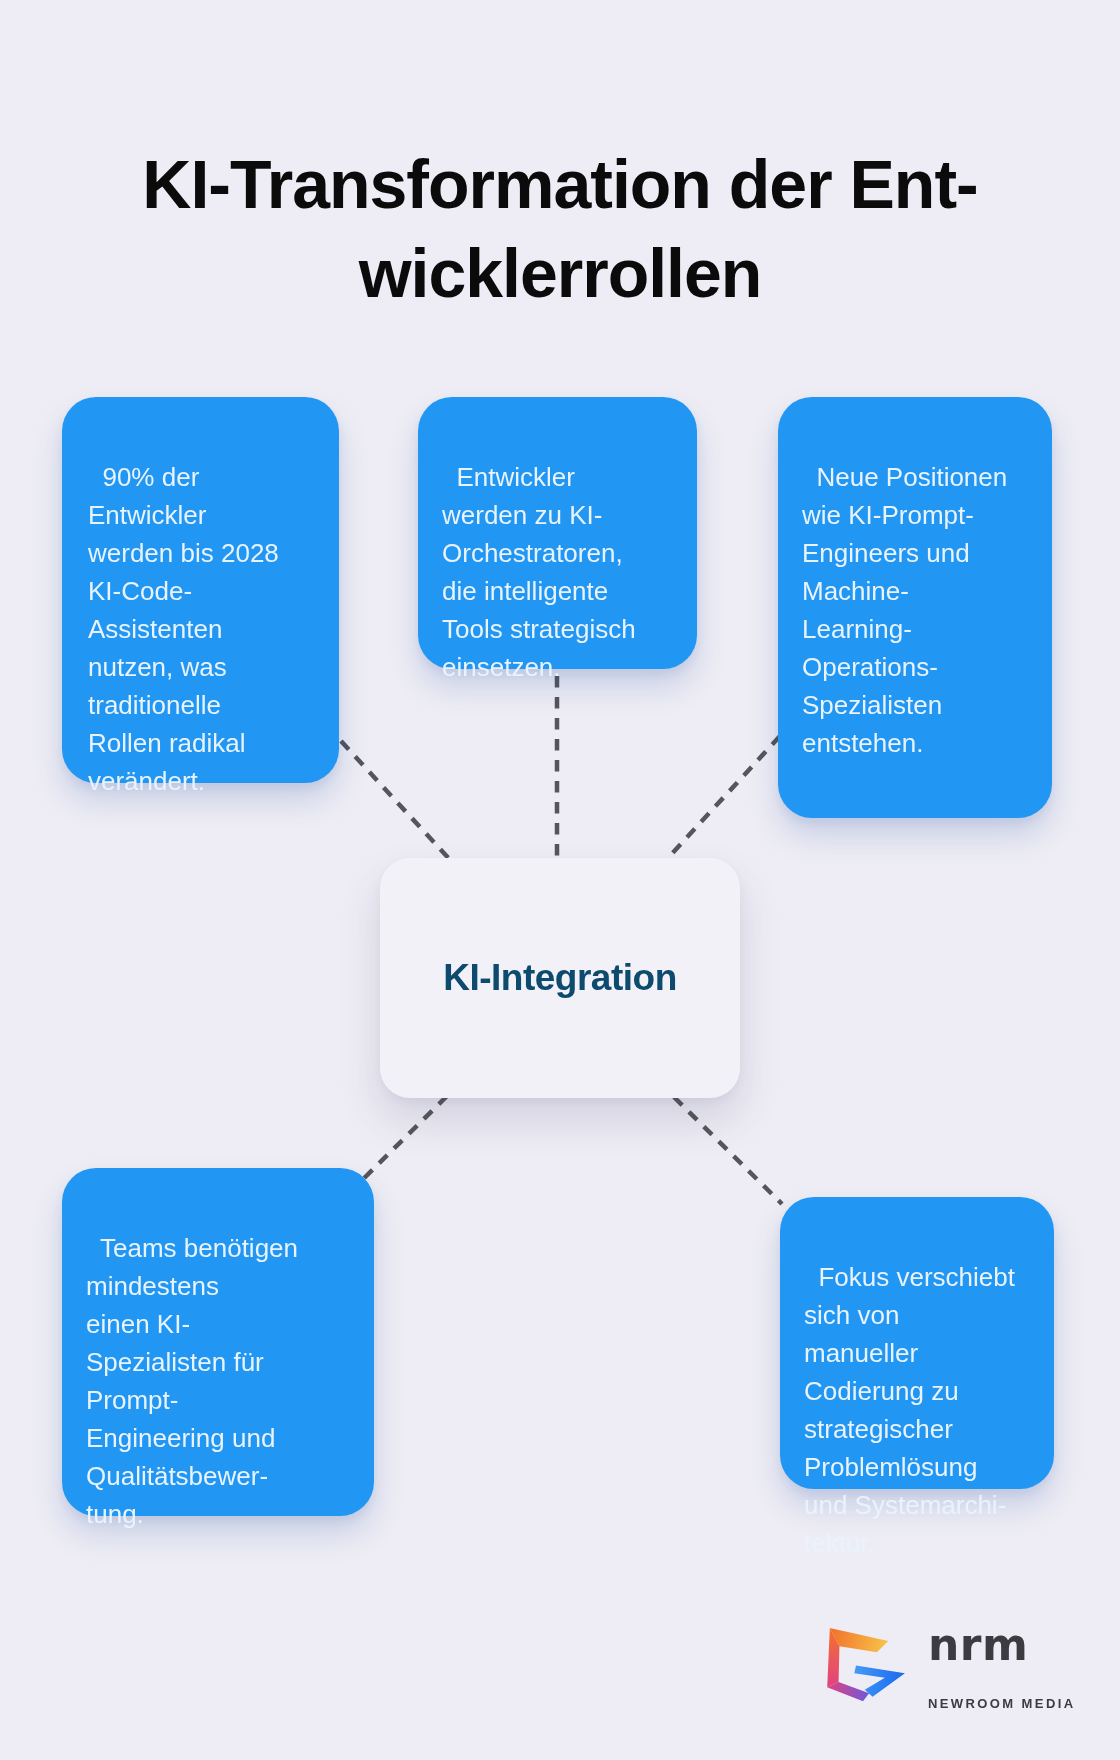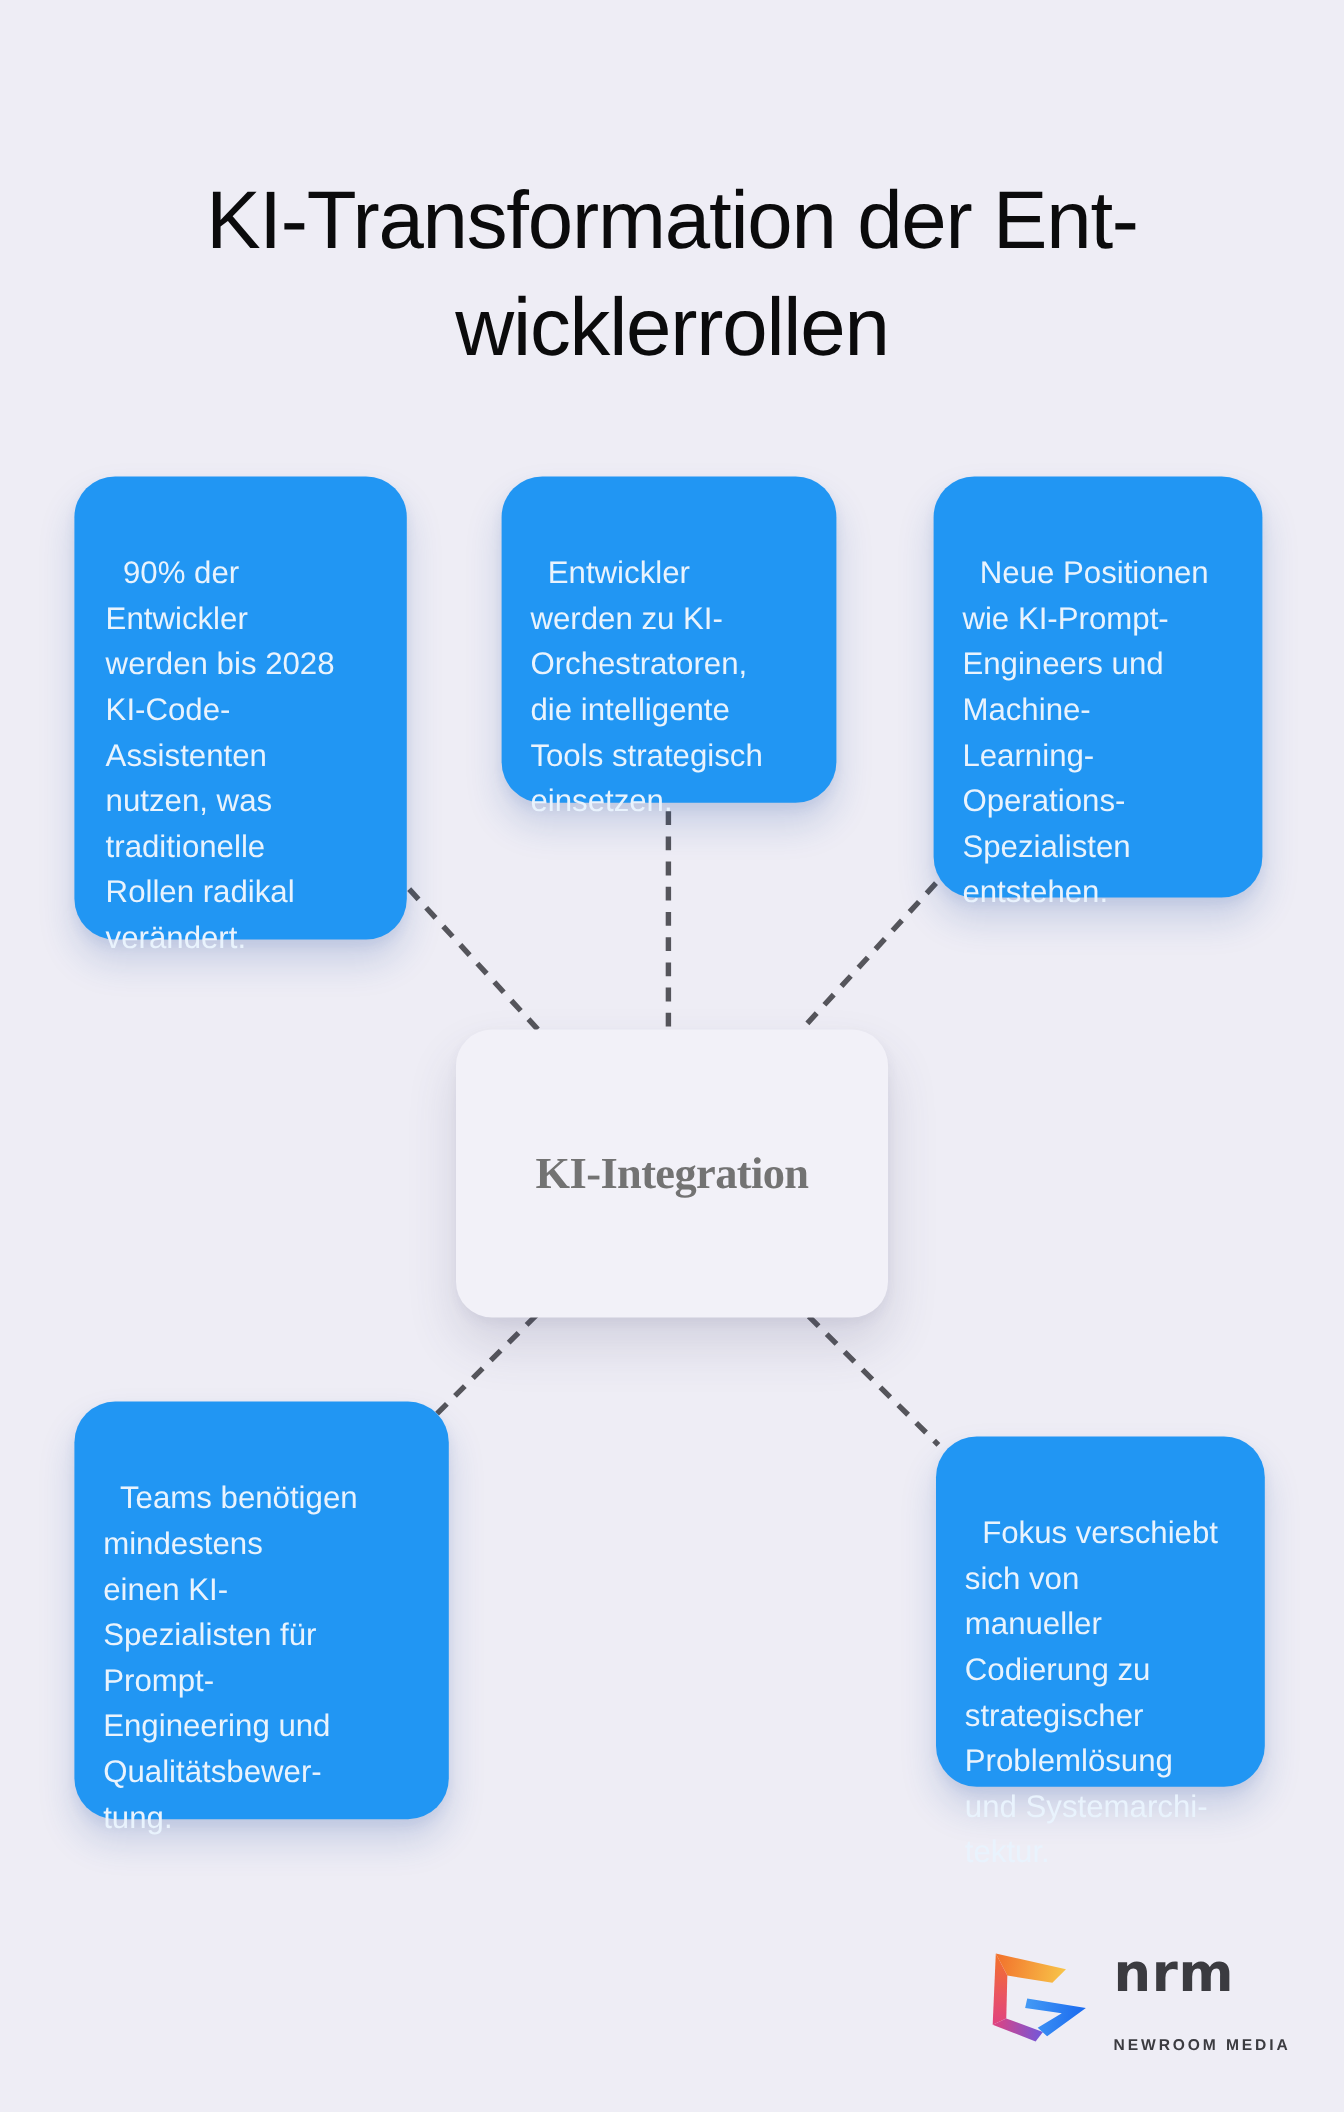--- a/index.html
+++ b/index.html
@@ -10,21 +10,21 @@
     overflow: hidden;
     font-family: "Liberation Sans", sans-serif;
   }
 
   .title {
     position: absolute;
     left: 0; right: 0; top: 94px;
     text-align: center;
     font-size: 68px;
     line-height: 89px;
-    font-weight: normal;
+    font-weight: bold;
     letter-spacing: -1px;
     color: #0B0B0C;
     white-space: pre;
     z-index: 2;
   }
 
   .connectors {
     position: absolute;
     left: 0; top: 0;
     z-index: 1;
@@ -43,42 +43,41 @@
     color: #E9F3FD;
     font-size: 26px;
     line-height: 38px;
     padding: 23px 24px;
     white-space: pre;
     box-shadow: 0 18px 30px rgba(33, 80, 160, 0.18), 0 5px 10px rgba(33, 80, 160, 0.08);
     z-index: 2;
   }
   .card-tl { left: 62px;  top: 397px;  width: 277px; height: 386px; padding-left: 26px; }
   .card-tm { left: 418px; top: 397px;  width: 279px; height: 272px; }
-  .card-tr { left: 778px; top: 397px;  width: 274px; height: 351px; }
+  .card-tr { left: 778px; top: 397px;  width: 274px; height: 421px; }
   .card-bl { left: 62px;  top: 1168px; width: 312px; height: 348px; }
   .card-br { left: 780px; top: 1168px; width: 274px; height: 292px; margin-top: 29px; }
 
   .center-node {
     position: absolute;
     left: 380px; top: 858px;
     width: 360px; height: 240px;
     background: #F2F1F8;
     border-radius: 30px;
     box-shadow: 0 22px 42px rgba(70, 70, 110, 0.16), 0 4px 10px rgba(70, 70, 110, 0.06);
     display: flex;
     align-items: center;
     justify-content: center;
     z-index: 2;
   }
   .center-node-label {
     font-size: 37px;
     font-weight: bold;
     letter-spacing: -0.5px;
-    color: #737373;
-    font-family: Liberation Serif, serif;
+    color: #0c4a6e;
   }
 
   .logo {
     position: absolute;
     left: 815px; top: 1619px;
     display: flex;
     align-items: center;
     gap: 17px;
     z-index: 2;
   }

